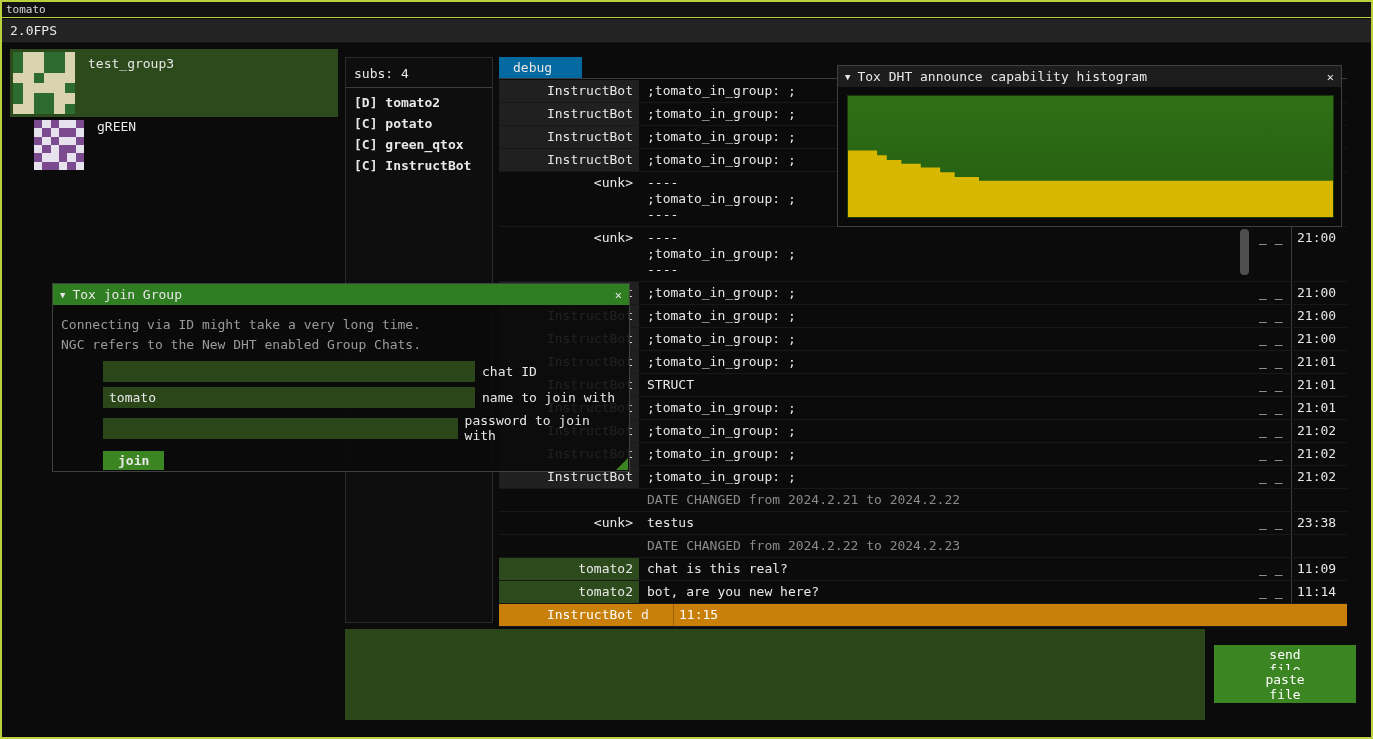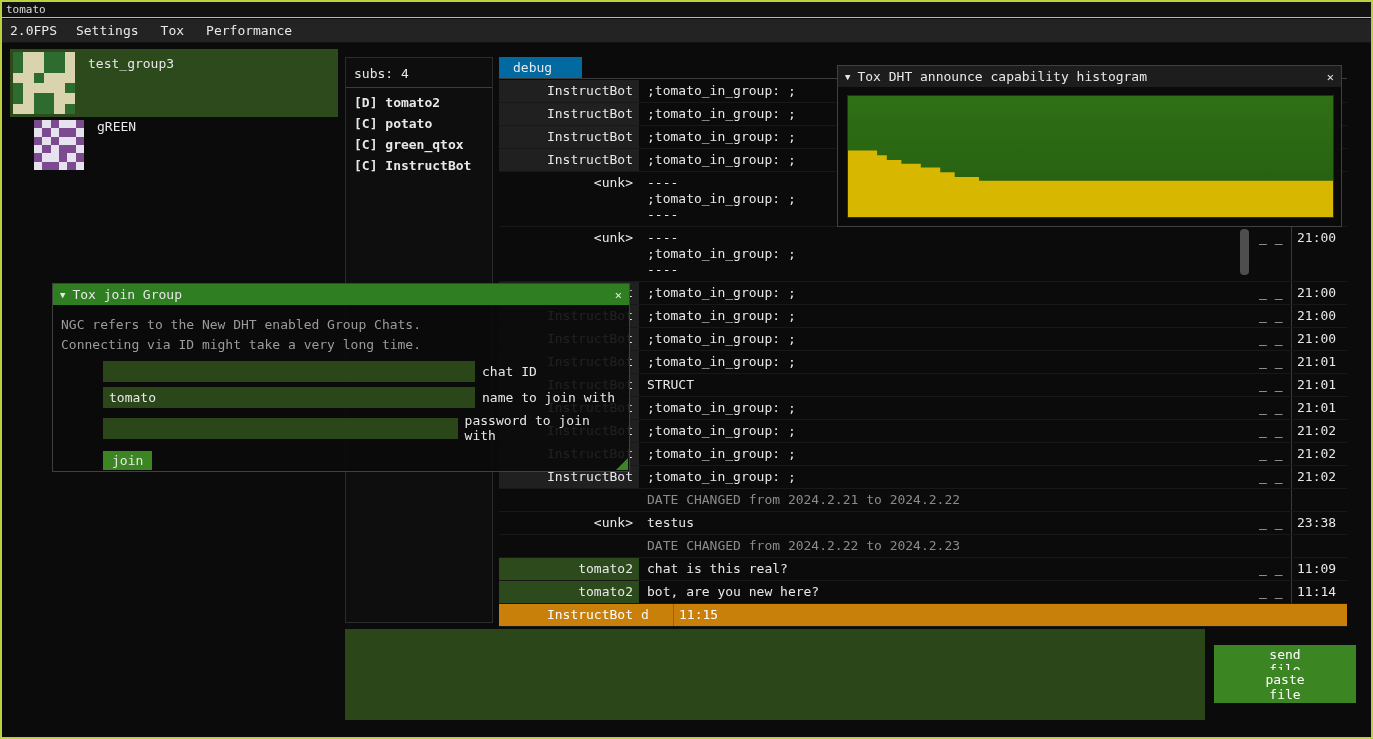--- a/index.html
+++ b/index.html
@@ -67,47 +67,39 @@
   .fwin-title .close { margin-left:auto; font-size:12px; }
 
   .join-win { left:50px; top:281px; width:578px; height:189px; z-index:20; }
   .join-win .fwin-title { background:#2f7e22; }
   .join-body { padding:10px 8px 0 8px; }
   .join-info { color:#9b9b9b; line-height:20px; }
   .join-fields { margin-top:6px;margin-left:42px; }
   .field-row { display:flex; align-items:center; margin-bottom:5px; }
   .field-input { width:372px; height:21px; background:#2b471a; padding:2px 6px; line-height:17px; }
   .field-label { margin-left:7px; }
-  .join-btn { display:inline-block; margin-top:3px; background:#3c8523; padding:2px 9px; }
+  .join-btn { display:inline-block; margin-top:3px; background:#3c8523; padding:2px 15px;font-weight:bold; }
   .resize-grip { position:absolute; right:1px; bottom:1px; width:0; height:0;
     border-left:12px solid transparent; border-bottom:12px solid #3c8523; }
 
   .hist-win { left:835px; top:63px; width:505px; height:162px; z-index:21; background:rgba(10,10,10,0.96); }
   .hist-win .fwin-title { background:#1d1d1d; }
   .hist-plot { position:absolute; left:9px; top:29px; width:487px; height:123px;
     background:linear-gradient(#2f7015,#245c10); border:1px solid #173a0a; }
   .hist-plot svg { display:block; width:485px; height:121px; }
 </style>
 </head>
 <body>
 
 <div class="wm-titlebar">
   <span>tomato</span>
 </div>
 
 <div class="menubar">
   <div class="fps">2.0FPS</div>
-  <div style="display:flex">
-
-      <div class="menu-item">Settings</div>
-
-      <div class="menu-item">Tox</div>
-
-      <div class="menu-item">Performance</div>
-    </div>
 </div>
 
 <div class="group-item gi-1 selected">
   <div class="avatar" style="background: rgb(217, 212, 174);">
       <div style="background: rgb(46, 107, 46);"></div>
       <div style="background: rgb(217, 212, 174);"></div>
       <div style="background: rgb(217, 212, 174);"></div>
       <div style="background: rgb(46, 107, 46);"></div>
       <div style="background: rgb(46, 107, 46);"></div>
       <div style="background: rgb(217, 212, 174);"></div>
@@ -365,22 +357,22 @@
 <div class="file-btn paste-btn">paste
 file</div>
 
 <div class="fwin join-win">
   <div class="fwin-title">
     <span class="collapse">▼</span>
     <span>Tox join Group</span>
     <span class="close">✕</span>
   </div>
   <div class="join-body">
+    <div class="join-info">Connecting via ID might take a very long time.</div>
     <div class="join-info">NGC refers to the New DHT enabled Group Chats.</div>
-    <div class="join-info">Connecting via ID might take a very long time.</div>
     <div class="join-fields">
       <div class="field-row">
         <div class="field-input"></div>
         <div class="field-label">chat ID</div>
       </div>
       <div class="field-row">
         <div class="field-input">tomato</div>
         <div class="field-label">name to join with</div>
       </div>
       <div class="field-row">

